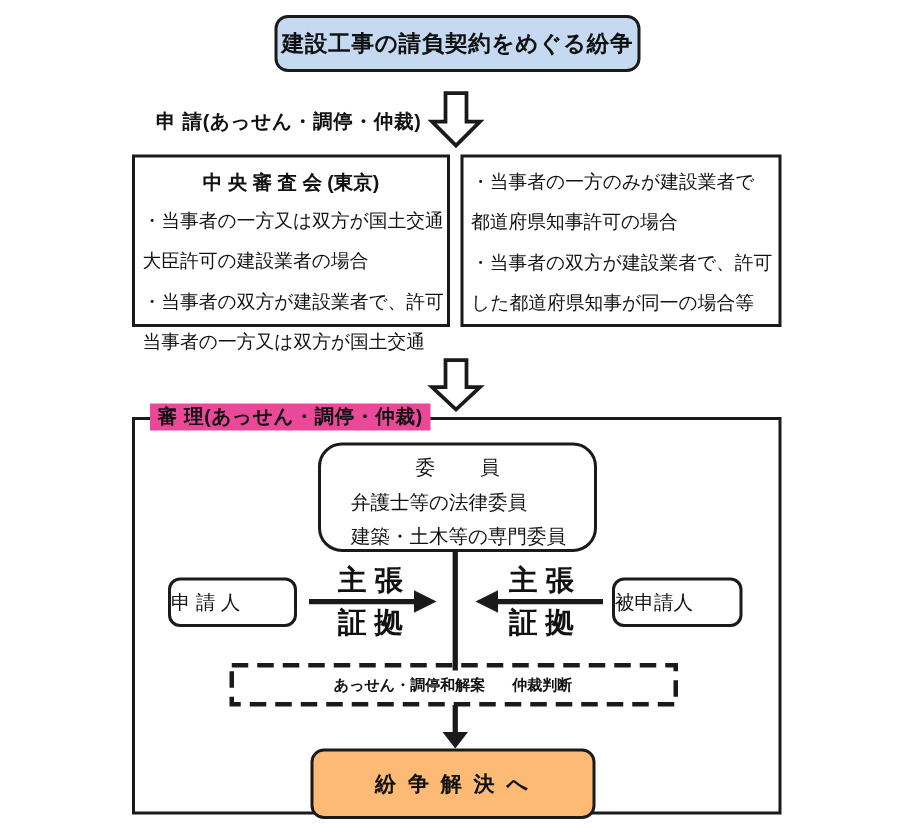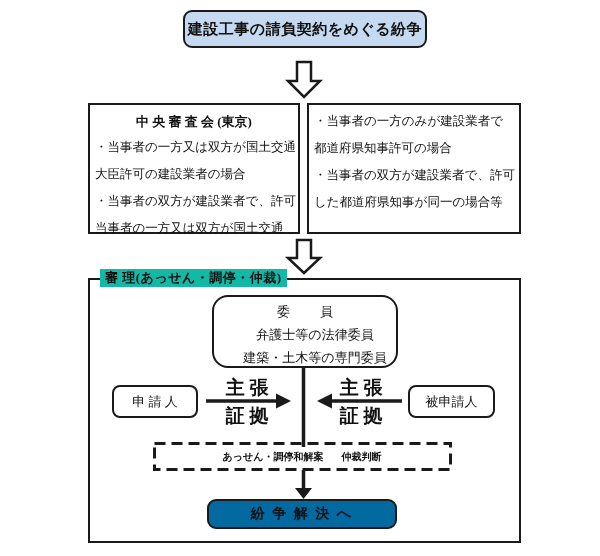--- a/index.html
+++ b/index.html
@@ -1,82 +1,82 @@
 <!DOCTYPE html>
 <html><head>
 <meta charset="utf-8">
 <style>
   html,body{margin:0;padding:0;background:#fff;}
   #canvas{
     position:relative;width:600px;height:556px;background:#ffffff;
-    font-family:Liberation Serif, serif;color:#111;overflow:hidden;
+    font-family:Liberation Sans, sans-serif;color:#111;overflow:hidden;
   }
   .abs{position:absolute;}
   
   .title-box{
     left:183px;top:10px;width:244px;height:38px;
     background:#c5d9f1;border:2px solid #1a1a1a;border-radius:9px;
     display:flex;align-items:center;justify-content:center;
     font-size:15px;font-weight:bold;letter-spacing:.5px;box-sizing:border-box;
   }
   .stage-label{
     font-size:13px;font-weight:bold;white-space:nowrap;letter-spacing:.5px;
   }
   .apply-label{left:104px;top:72px;}
   
   .board-box{
-    top:103px;height:131px;border:2px solid #1a1a1a;box-sizing:border-box;
+    top:103px;height:115px;border:2px solid #1a1a1a;box-sizing:border-box;
     background:#fff;
   }
   .board-central{left:88px;width:212px;}
   .board-pref{left:307px;width:214px;}
   .board-title{
     text-align:center;font-size:13px;font-weight:bold;padding-top:8px;white-space:nowrap;
   }
   .board-lines{padding:3px 5px 0 5px;font-size:12.5px;line-height:27px;white-space:nowrap;}
   
   .hearing-box{
     left:88px;top:278px;width:433px;height:265px;
     border:2px solid #1a1a1a;box-sizing:border-box;background:#fff;
   }
   .hearing-label{
-    left:100px;top:269px;background:#14b8a6;padding:0 5px;z-index:3;text-align:center;
+    left:100px;top:269px;background:#ec4899;padding:0 5px;z-index:3;text-align:center;
   }
   
   .committee-box{
     left:212px;top:295px;width:186px;height:73px;
     border:2px solid #1a1a1a;border-radius:16px;box-sizing:border-box;
     font-size:13px;padding-top:3px;z-index:2;background:#fff;
   }
   .committee-title{
     display:flex;justify-content:center;gap:30px;line-height:23px;font-weight:500;
   }
-  .committee-line{padding-left:20px;line-height:23px;white-space:nowrap;text-align:center;}
+  .committee-line{padding-left:20px;line-height:23px;white-space:nowrap;}
   
   .party-box{
     top:385px;height:33px;border:2px solid #1a1a1a;border-radius:8px;
-    display:flex;align-items:center;justify-content:center;
+    display:flex;align-items:center;
     font-size:13px;box-sizing:border-box;background:#fff;white-space:nowrap;
   }
   .applicant-box{left:112px;width:86px;}
   .respondent-box{left:408px;width:87px;}
   .claim-label{
     font-size:19px;font-weight:bold;white-space:nowrap;height:16px;line-height:16px;
     text-align:center;width:60px;
   }
   
   .proposal-text{
     left:154px;top:443px;width:296px;height:27px;
     display:flex;align-items:center;justify-content:center;gap:18px;
     font-size:10px;font-weight:bold;white-space:nowrap;z-index:2;
   }
   
   .resolution-box{
-    left:207px;top:499px;width:190px;height:30px;
-    background:#0369a1;border:2px solid #1a1a1a;border-radius:9px;
+    left:207px;top:499px;width:190px;height:47px;
+    background:#fdba74;border:2px solid #1a1a1a;border-radius:9px;
     display:flex;align-items:center;justify-content:center;
     font-size:14px;font-weight:bold;letter-spacing:2px;box-sizing:border-box;z-index:2;
   }
   svg.overlay{position:absolute;left:0;top:0;z-index:1;}
 </style>
 </head>
 <body>
 
 <div id="canvas">
 
@@ -90,20 +90,21 @@
     <polygon points="332,393.5 317,401 332,408.5" fill="#1a1a1a"></polygon>
     <rect x="154.5" y="443.5" width="296" height="26" fill="none" stroke="#1a1a1a" stroke-width="3" stroke-dasharray="11,6"></rect>
     <line x1="303.5" y1="470" x2="303.5" y2="489" stroke="#1a1a1a" stroke-width="3.5"></line>
     <polygon points="295,488 312,488 303.5,499" fill="#1a1a1a"></polygon>
   </svg>
 
   <div class="abs title-box">
     <span>建設工事の請負契約をめぐる紛争</span>
   </div>
 
+  <div class="abs stage-label apply-label">申 請(あっせん・調停・仲裁)</div>
 
   <div class="abs board-box board-central">
     <div class="board-title">中 央 審 査 会 (東京)</div>
     <div class="board-lines">
       <div>・当事者の一方又は双方が国土交通</div>
       <div>大臣許可の建設業者の場合</div>
       <div>・当事者の双方が建設業者で、許可</div>
       <div>当事者の一方又は双方が国土交通</div>
     </div>
   </div>

